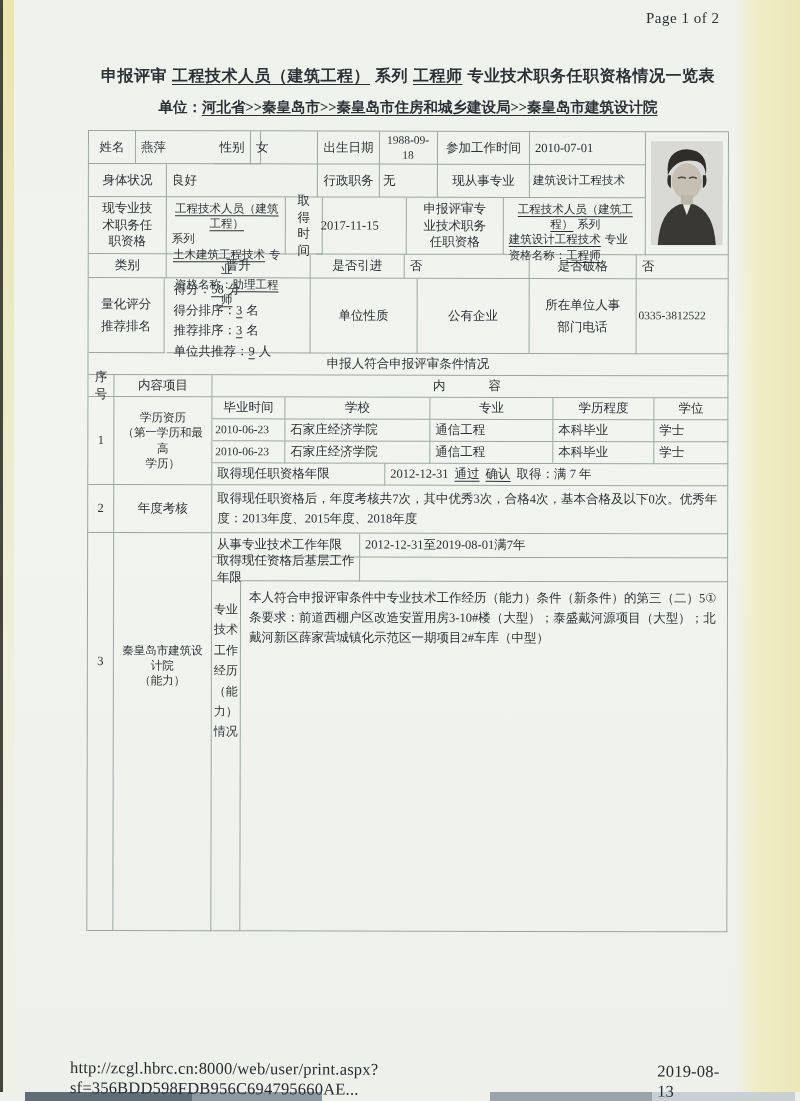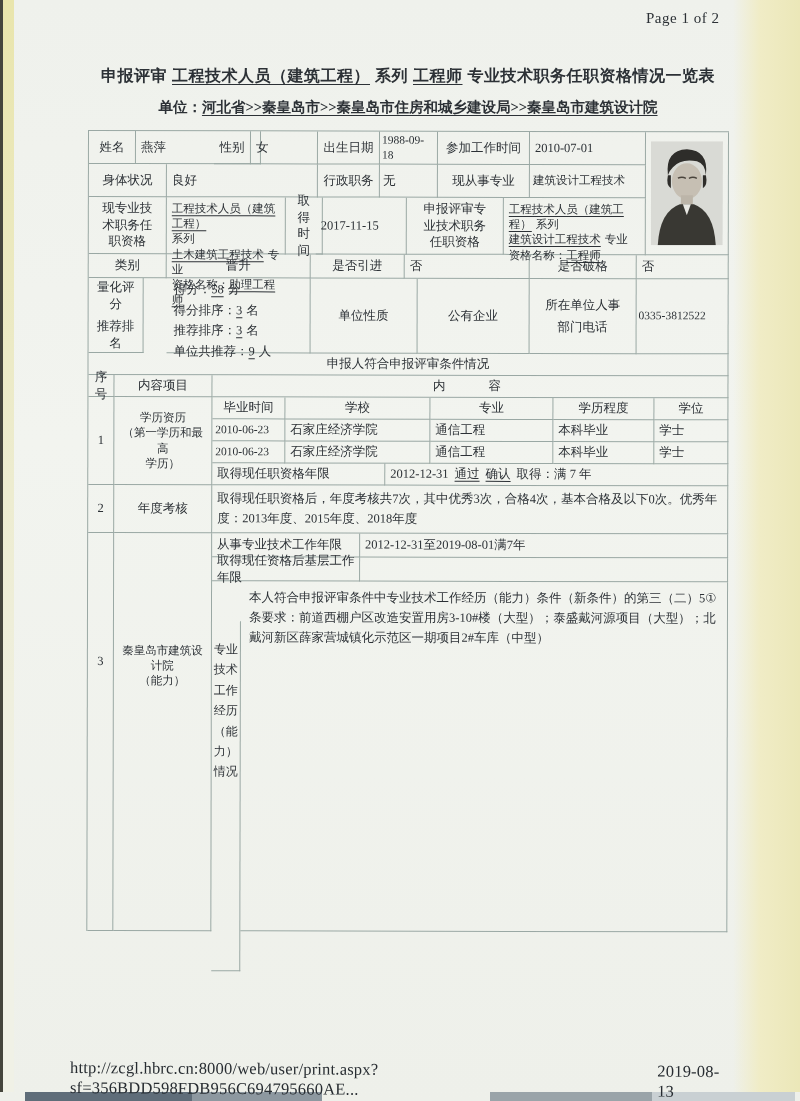--- a/index.html
+++ b/index.html
@@ -26,25 +26,25 @@
   
   .tbl{position:absolute;left:88px;top:130px;width:640px;height:800px;
        border-top:1px solid var(--ln);border-left:1px solid var(--ln);
        transform:rotate(.12deg);transform-origin:top left;}
   .c{position:absolute;box-sizing:border-box;border-right:1px solid var(--ln);
      border-bottom:1px solid var(--ln);display:flex;align-items:center;justify-content:center;
      text-align:center;font-size:12.5px;line-height:1.32;padding:1px 3px;}
   .col{flex-direction:column;}
   .lft{justify-content:flex-start;text-align:left;padding-left:5px;}
   .tp{align-items:flex-start;padding-top:4px;}
-  .sm{font-size:11.5px;}
+  .sm{font-size:11.5px;text-align:center;}
   .lh{line-height:1.55;}
   .scorelines div{margin:2px 0;}
   .vert{align-items:flex-start;padding-top:18px;font-size:12px;line-height:1.7;
-        word-break:break-all;text-align:center;margin-top:40px;}
+        word-break:break-all;text-align:center;}
   .bigc{align-items:flex-start;justify-content:flex-start;text-align:left;
         padding:6px 8px;line-height:1.6;font-size:12.5px;}
   .photo-cell{padding:0;}
   .photo{width:72px;height:104px;display:block;}
   .footer{position:absolute;left:70px;top:1058px;width:665px;display:flex;
           justify-content:space-between;font-size:16.5px;letter-spacing:.2px;
           transform:rotate(.35deg);transform-origin:left center;color:#272c31;}
 </style>
 </head>
 <body>
@@ -128,21 +128,21 @@
       </svg>
     </div>
 
     <div class="c" style="left:0;top:123px;width:78px;height:24px">类别</div>
     <div class="c" style="left:78px;top:123px;width:144px;height:24px">晋升</div>
     <div class="c" style="left:222px;top:123px;width:94px;height:24px">是否引进</div>
     <div class="c lft" style="left:316px;top:123px;width:125px;height:24px">否</div>
     <div class="c" style="left:441px;top:123px;width:107px;height:24px">是否破格</div>
     <div class="c lft" style="left:548px;top:123px;width:92px;height:24px">否</div>
 
-    <div class="c col" style="left:0;top:147px;width:55px;height:75px">
+    <div class="c col" style="left:0;top:147px;width:76px;height:75px">
       <div>量化评分</div>
       <div style="margin-top:6px">推荐排名</div>
     </div>
     <div class="c col lft scorelines" style="left:78px;top:147px;width:144px;height:75px;align-items:flex-start;padding-left:7px">
       <div><span>得分：</span><span class="u">58</span><span class="ml4">分</span></div>
       <div><span>得分排序：</span><span class="u">3</span><span class="ml4">名</span></div>
       <div><span>推荐排序：</span><span class="u">3</span><span class="ml4">名</span></div>
       <div><span>单位共推荐：</span><span class="u">9</span><span class="ml4">人</span></div>
     </div>
     <div class="c" style="left:222px;top:147px;width:107px;height:75px">单位性质</div>

